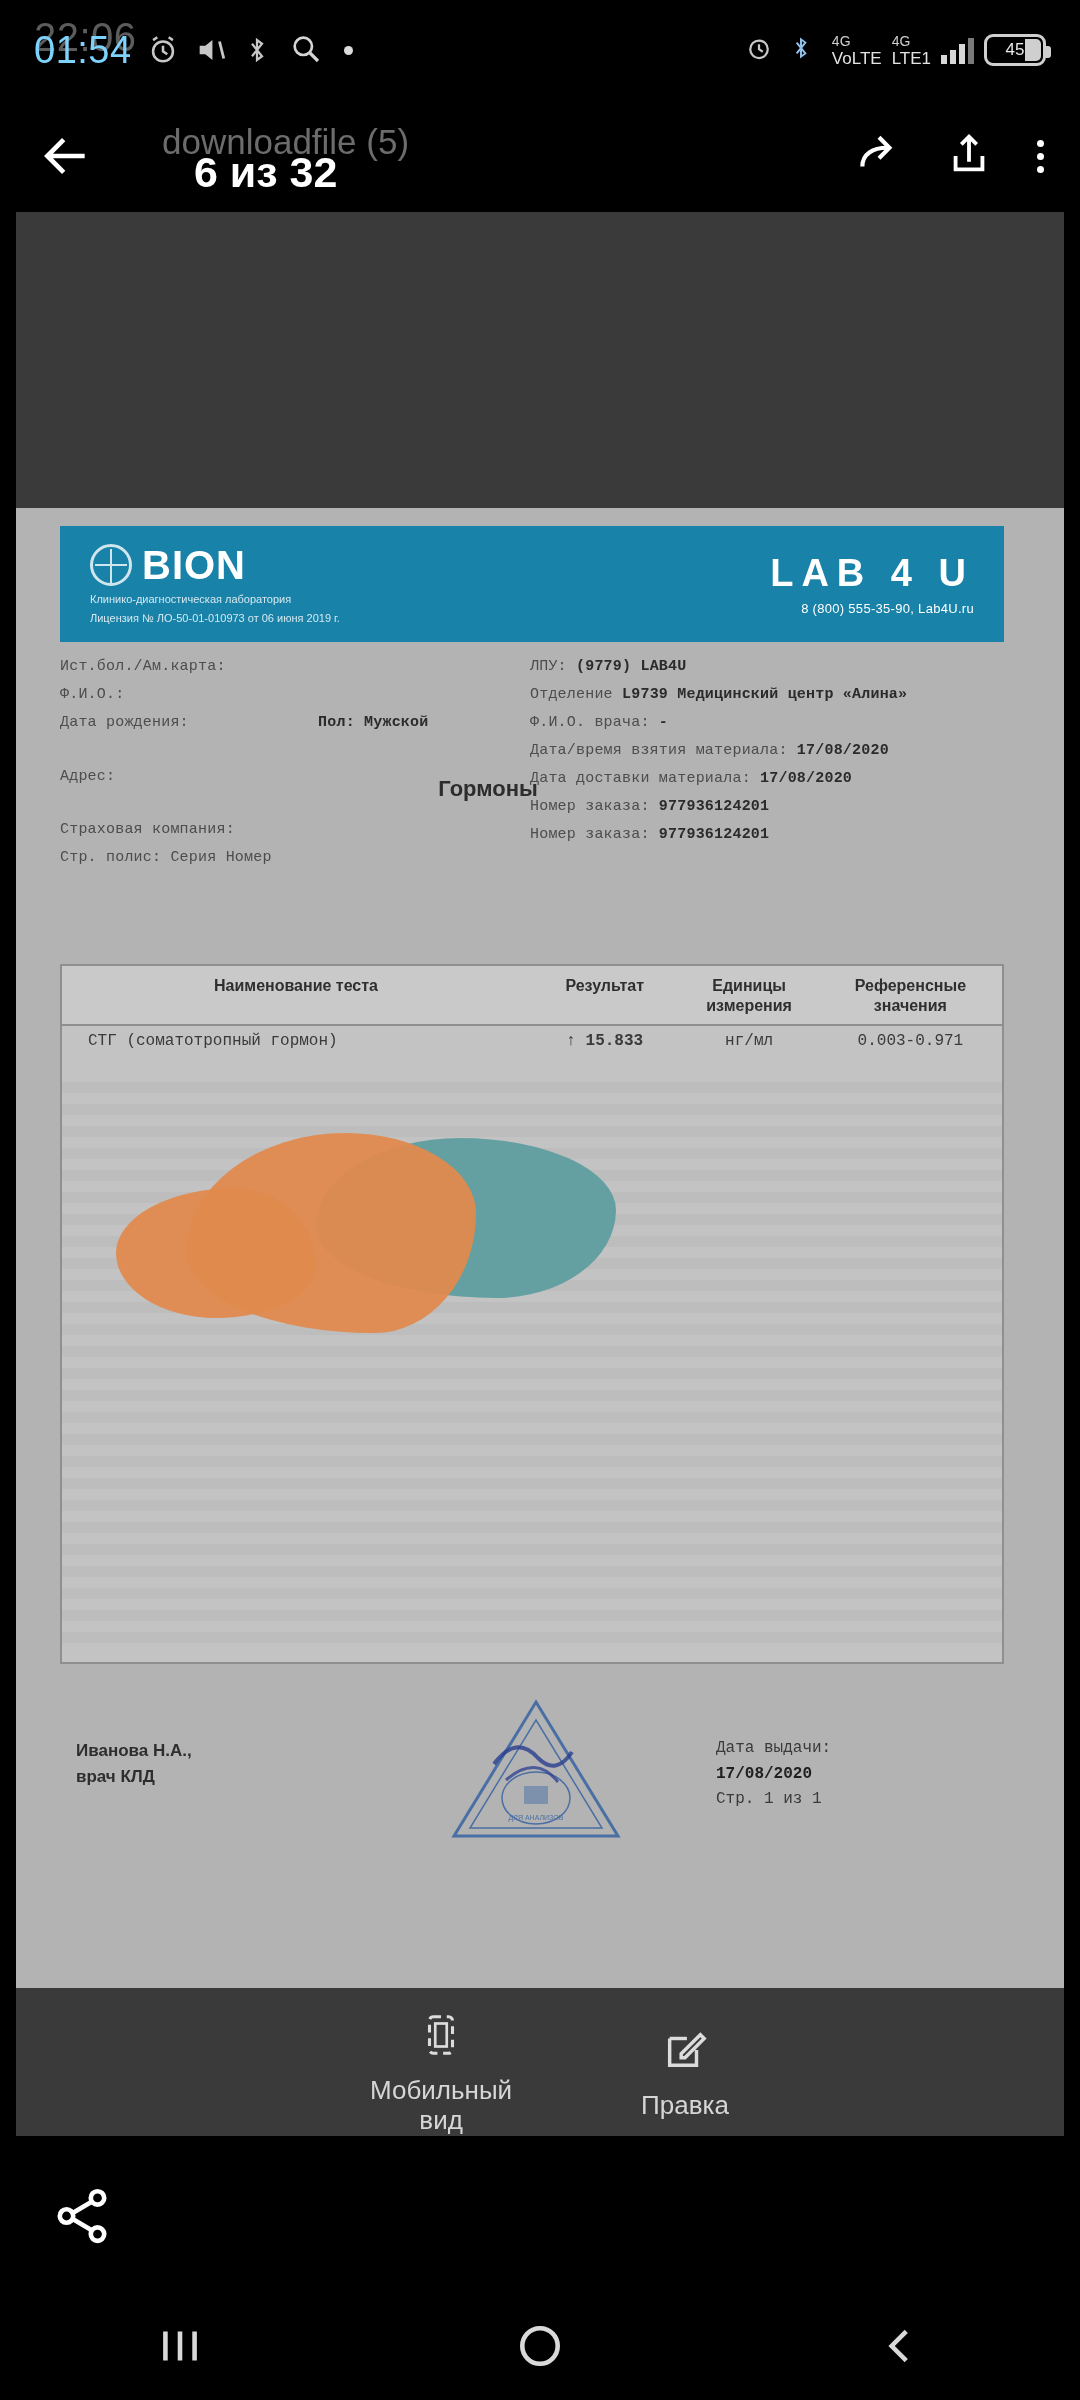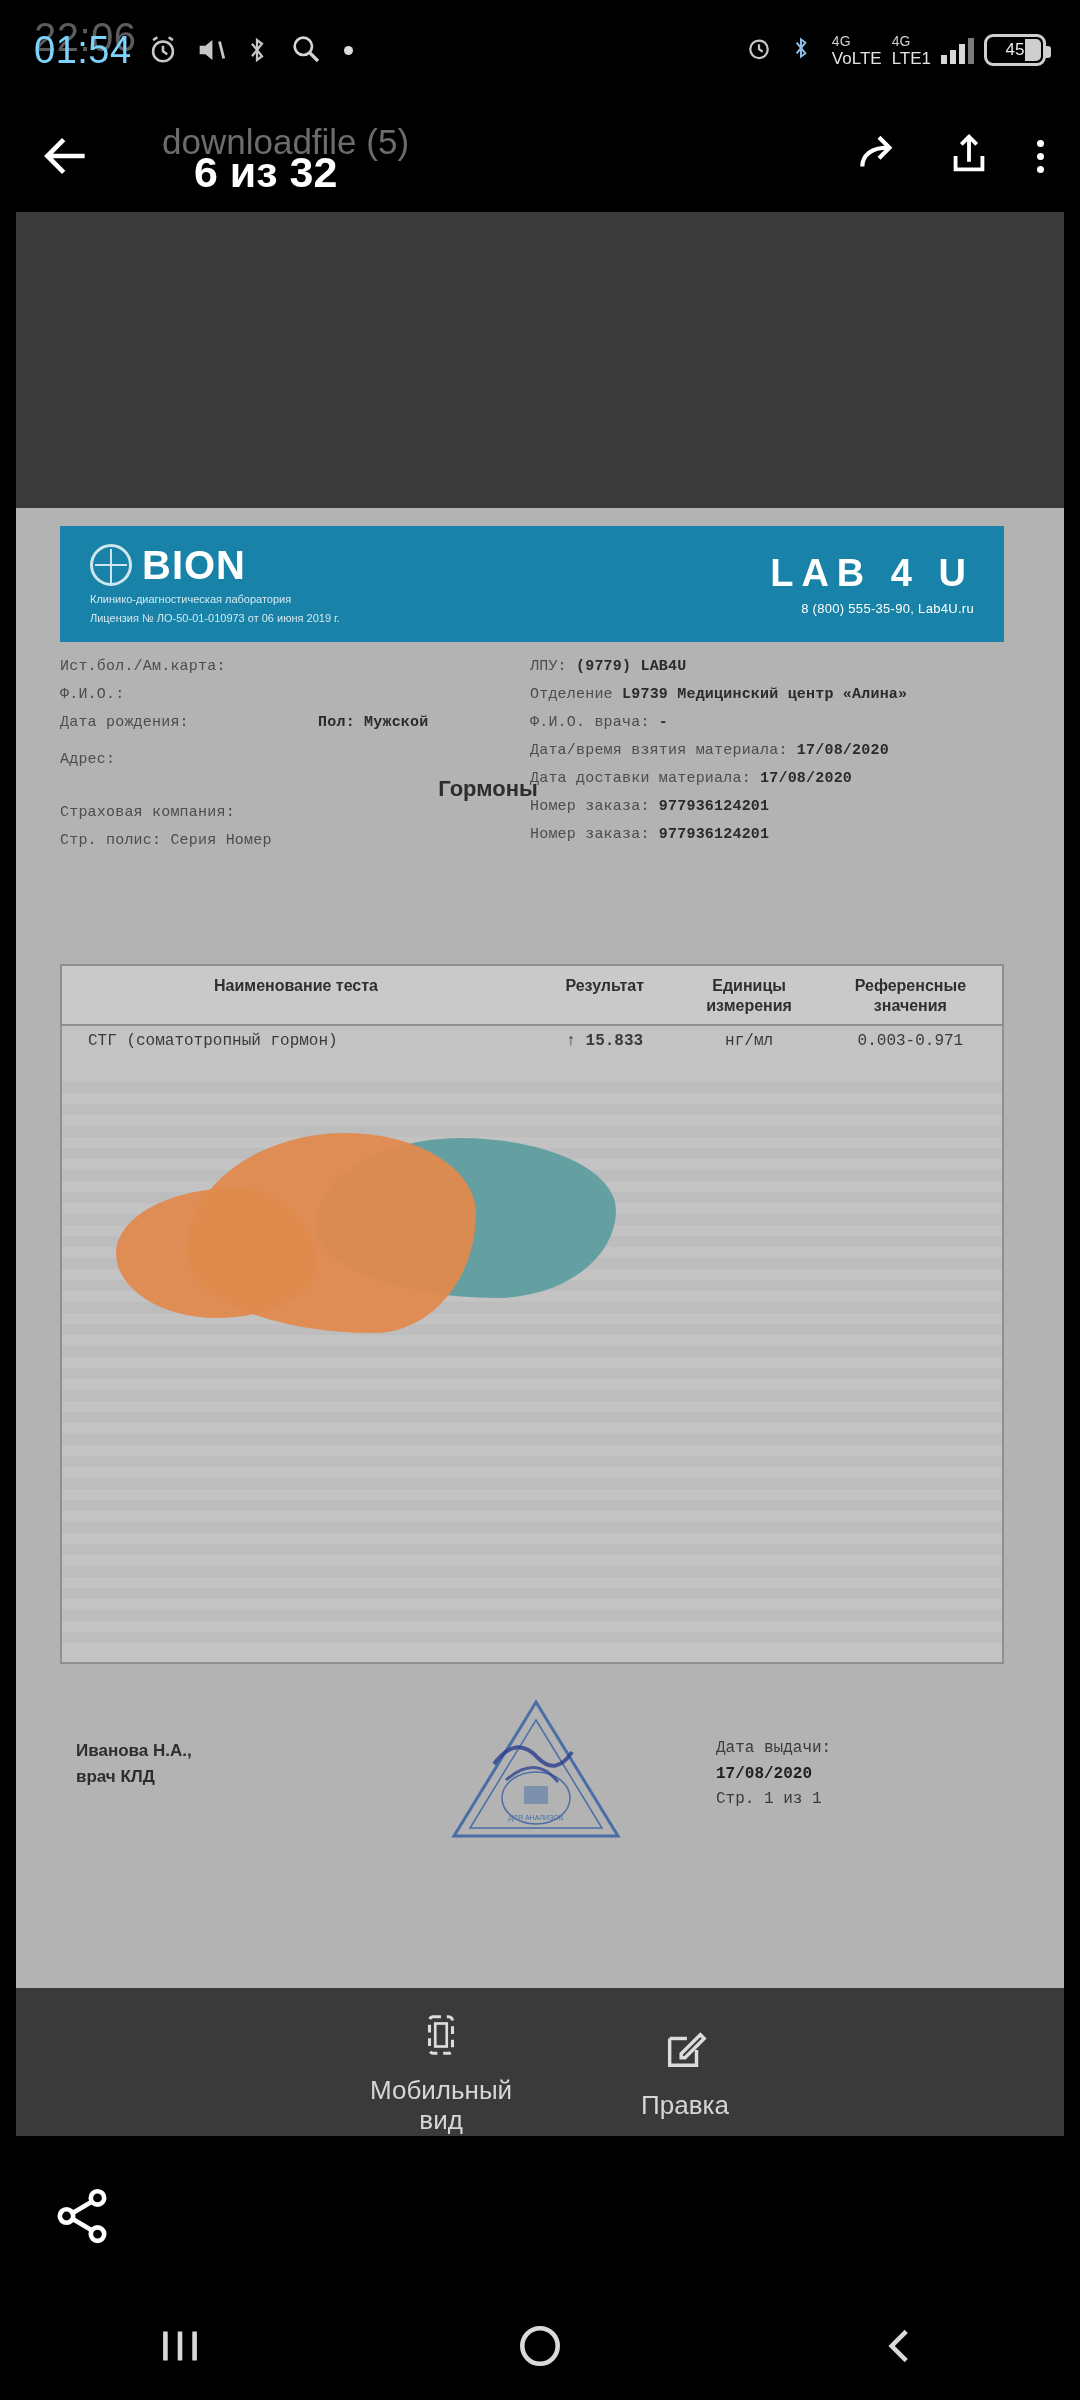--- a/index.html
+++ b/index.html
@@ -322,21 +322,21 @@
         <div class="doc-body">
           <div class="cols">
             <div class="col-l">
               <div class="fl mono"><span>Ист.бол./Ам.карта:</span></div>
               <div class="fl mono"><span>Ф.И.О.:</span></div>
               <div class="fl mono">
                 <span>Дата рождения:</span>
                 <b style="margin-left:120px">Пол:</b>
                 <b>Мужской</b>
               </div>
-              <div class="fl mono" style="margin-top:20px"><span>Адрес:</span></div>
+              <div class="fl mono" style="margin-top:37px"><span>Адрес:</span></div>
               <div class="fl mono" style="margin-top:36px"><span>Страховая компания:</span></div>
               <div class="fl mono"><span>Стр. полис: Серия  Номер</span></div>
             </div>
             <div class="col-r">
               <div class="fl mono"><span>ЛПУ:</span> <b>(9779) LAB4U</b></div>
               <div class="fl mono"><span>Отделение</span> <b>L9739 Медицинский центр «Алина»</b></div>
               <div class="fl mono"><span>Ф.И.О. врача:</span> <b>-</b></div>
               <div class="fl mono"><span>Дата/время взятия материала:</span> <b>17/08/2020</b></div>
               <div class="fl mono"><span>Дата доставки материала:</span> <b>17/08/2020</b></div>
               <div class="fl mono"><span>Номер заказа:</span> <b>977936124201</b></div>

